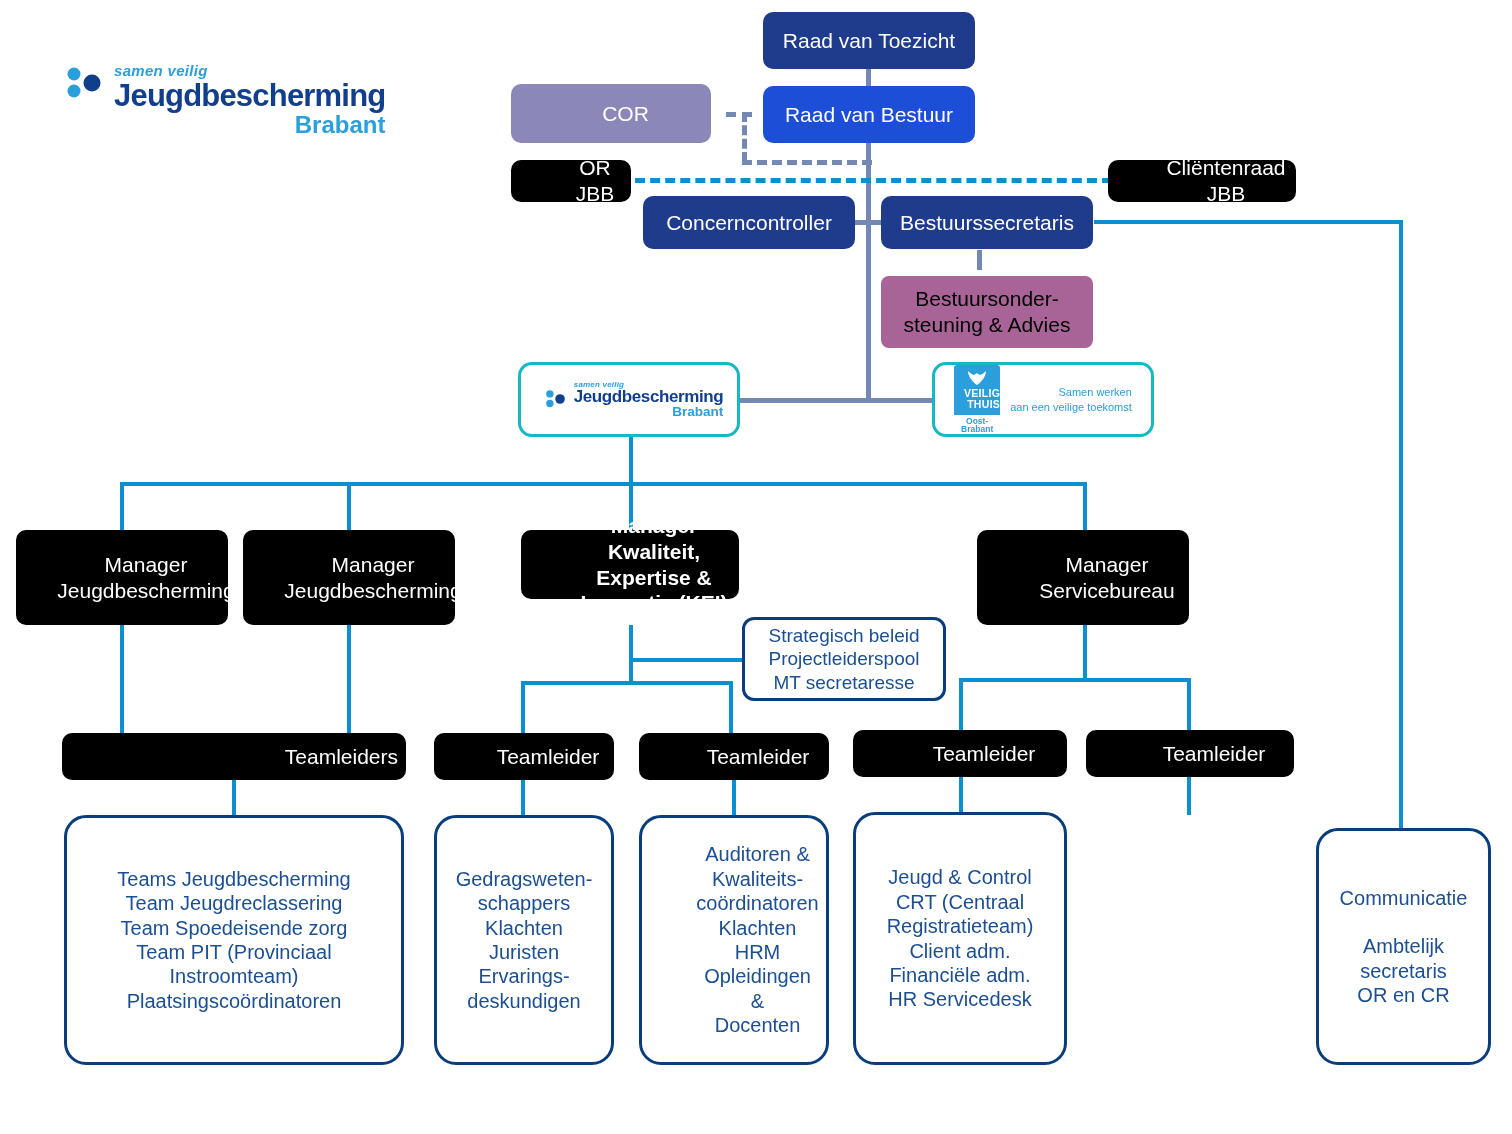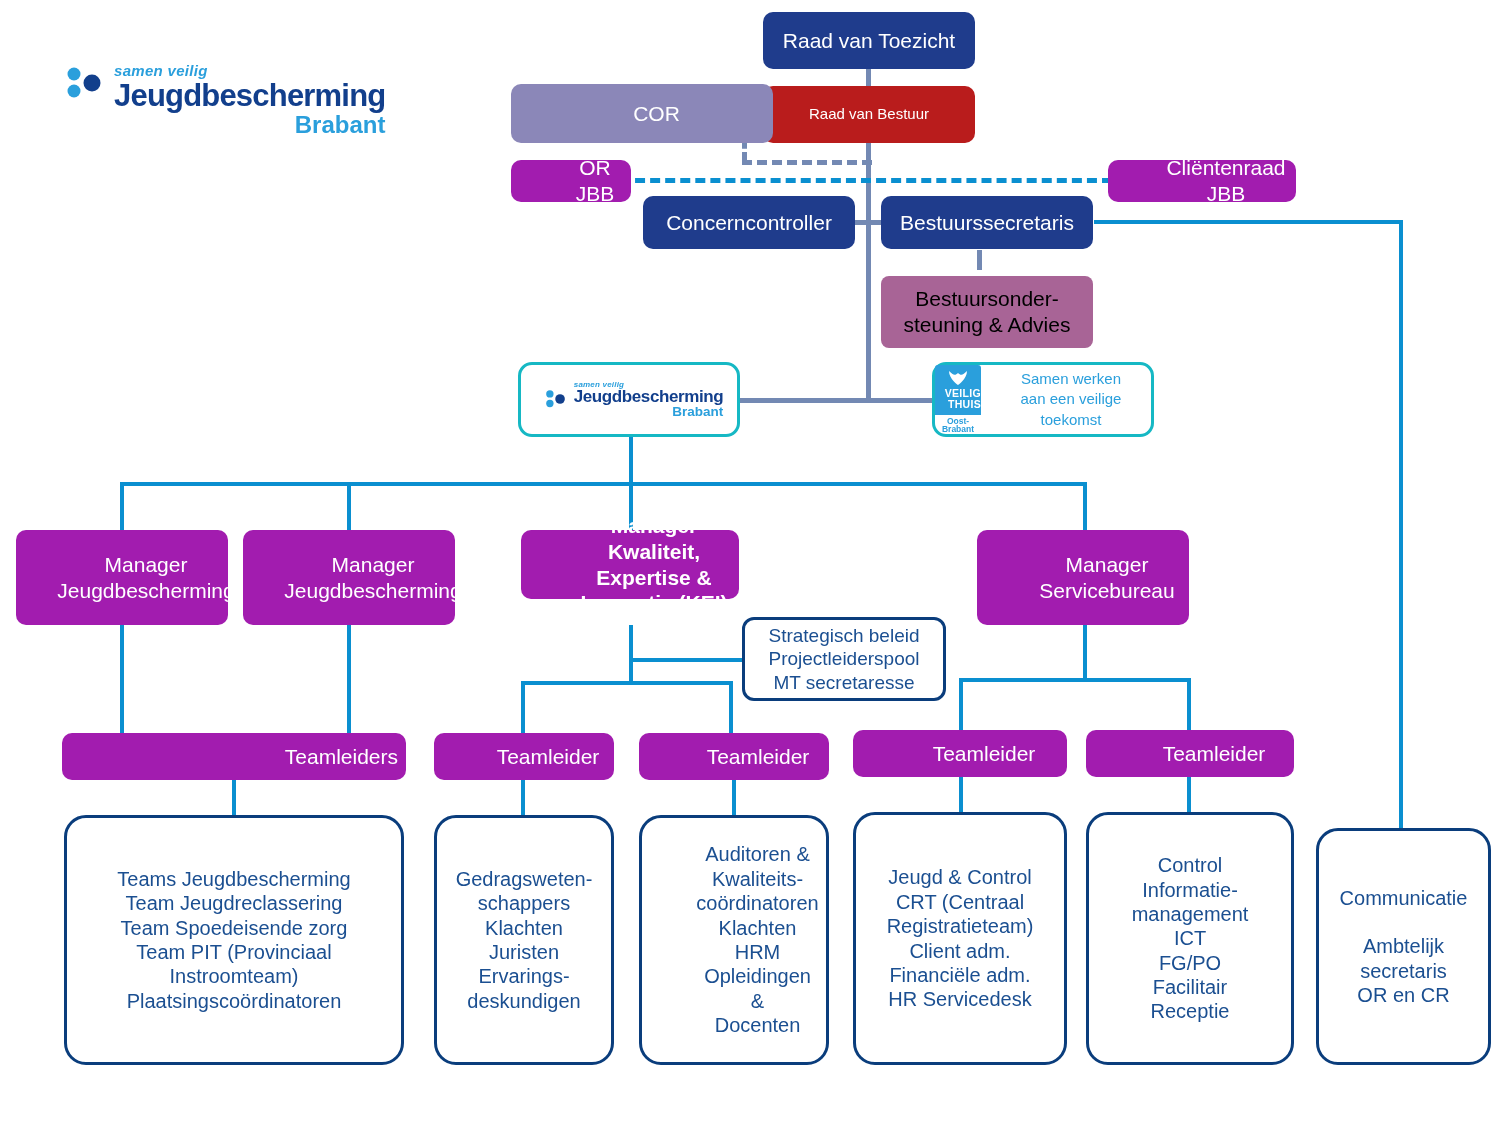--- a/index.html
+++ b/index.html
@@ -31,37 +31,37 @@
     display: flex;
     align-items: center;
     justify-content: center;
     text-align: center;
     line-height: 1.22;
     z-index: 5;
   }
 
   
   .box-navy {
-    background: #a21caf;
+    background: #000000;
     color: #ffffff;
     border-radius: 10px;
     font-size: 21px;
     padding-left: 48px;
   }
   .box-royal {
     background: #1f3c8c;
     color: #ffffff;
     border-radius: 10px;
     font-size: 21px;
   }
   .box-teal {
-    background: #b91c1c;
+    background: #1d4ed8;
     color: #ffffff;
     border-radius: 10px;
-    font-size: 15px;
+    font-size: 21px;
   }
   .box-purple {
     background: #8b87b8;
     color: #ffffff;
     border-radius: 10px;
     font-size: 21px;
   }
   .box-mauve {
     background: #a86496;
     color: #000000;
@@ -153,23 +153,23 @@
     text-align: right;
   }
   .vt-tag-foot {
     color: #2a9fdc;
     font-size: 8.5px;
     font-weight: bold;
     margin-top: 2px;
   }
   .vt-slogan {
     color: #2a9fdc;
-    font-size: 15px;
+    font-size: 11px;
     line-height: 1.35;
-    text-align: center;
+    text-align: right;
     white-space: pre-line;
   }
 
   .jbb-small {
     display: flex;
     align-items: center;
     gap: 7px;
   }
   .jbb-small-words { text-align: left; }
   .jbb-sv {
@@ -236,21 +236,21 @@
   <div class="ln ln-steel" style="left:740px; top:398px; width:196px; height:5px;"></div>
 
   <div class="node box-royal" style="left:763px; top:12px; width:212px; height:57px;">
     <span class="txt">Raad van Toezicht</span>
   </div>
 
   <div class="node box-teal" style="left:763px; top:86px; width:212px; height:57px;">
     <span class="txt">Raad van Bestuur</span>
   </div>
 
-  <div class="node box-purple" style="left:511px; top:84px; width:262px; height:59px;padding-left:29px;">
+  <div class="node box-purple" style="left:511px; top:84px; width:200px; height:59px;padding-left:29px;">
     <span class="txt">COR</span>
   </div>
 
   <div class="node box-navy" style="left:511px; top:160px; width:120px; height:42px;">
     <span class="txt">OR JBB</span>
   </div>
 
   <div class="node box-navy" style="left:1108px; top:160px; width:188px; height:42px;">
     <span class="txt">Cliëntenraad JBB</span>
   </div>
@@ -413,29 +413,20 @@
 
   <div class="node box-outline-navy" style="left:853px; top:812px; width:214px; height:253px;">
     <span class="txt">Jeugd &amp; Control
 CRT (Centraal
 Registratieteam)
 Client adm.
 Financiële adm.
 HR Servicedesk</span>
   </div>
 
-  <div class="node box-outline-navy" style="left:1086px; top:812px; width:208px; height:253px;">
-    <span class="txt">Control
-Informatie-
-management
-ICT
-FG/PO
-Facilitair
-Receptie</span>
-  </div>
 
   <div class="node box-outline-navy" style="left:1316px; top:828px; width:175px; height:237px;">
     <span class="txt">Communicatie
 
 Ambtelijk
 secretaris
 OR en CR</span>
   </div>
 
 </div>

